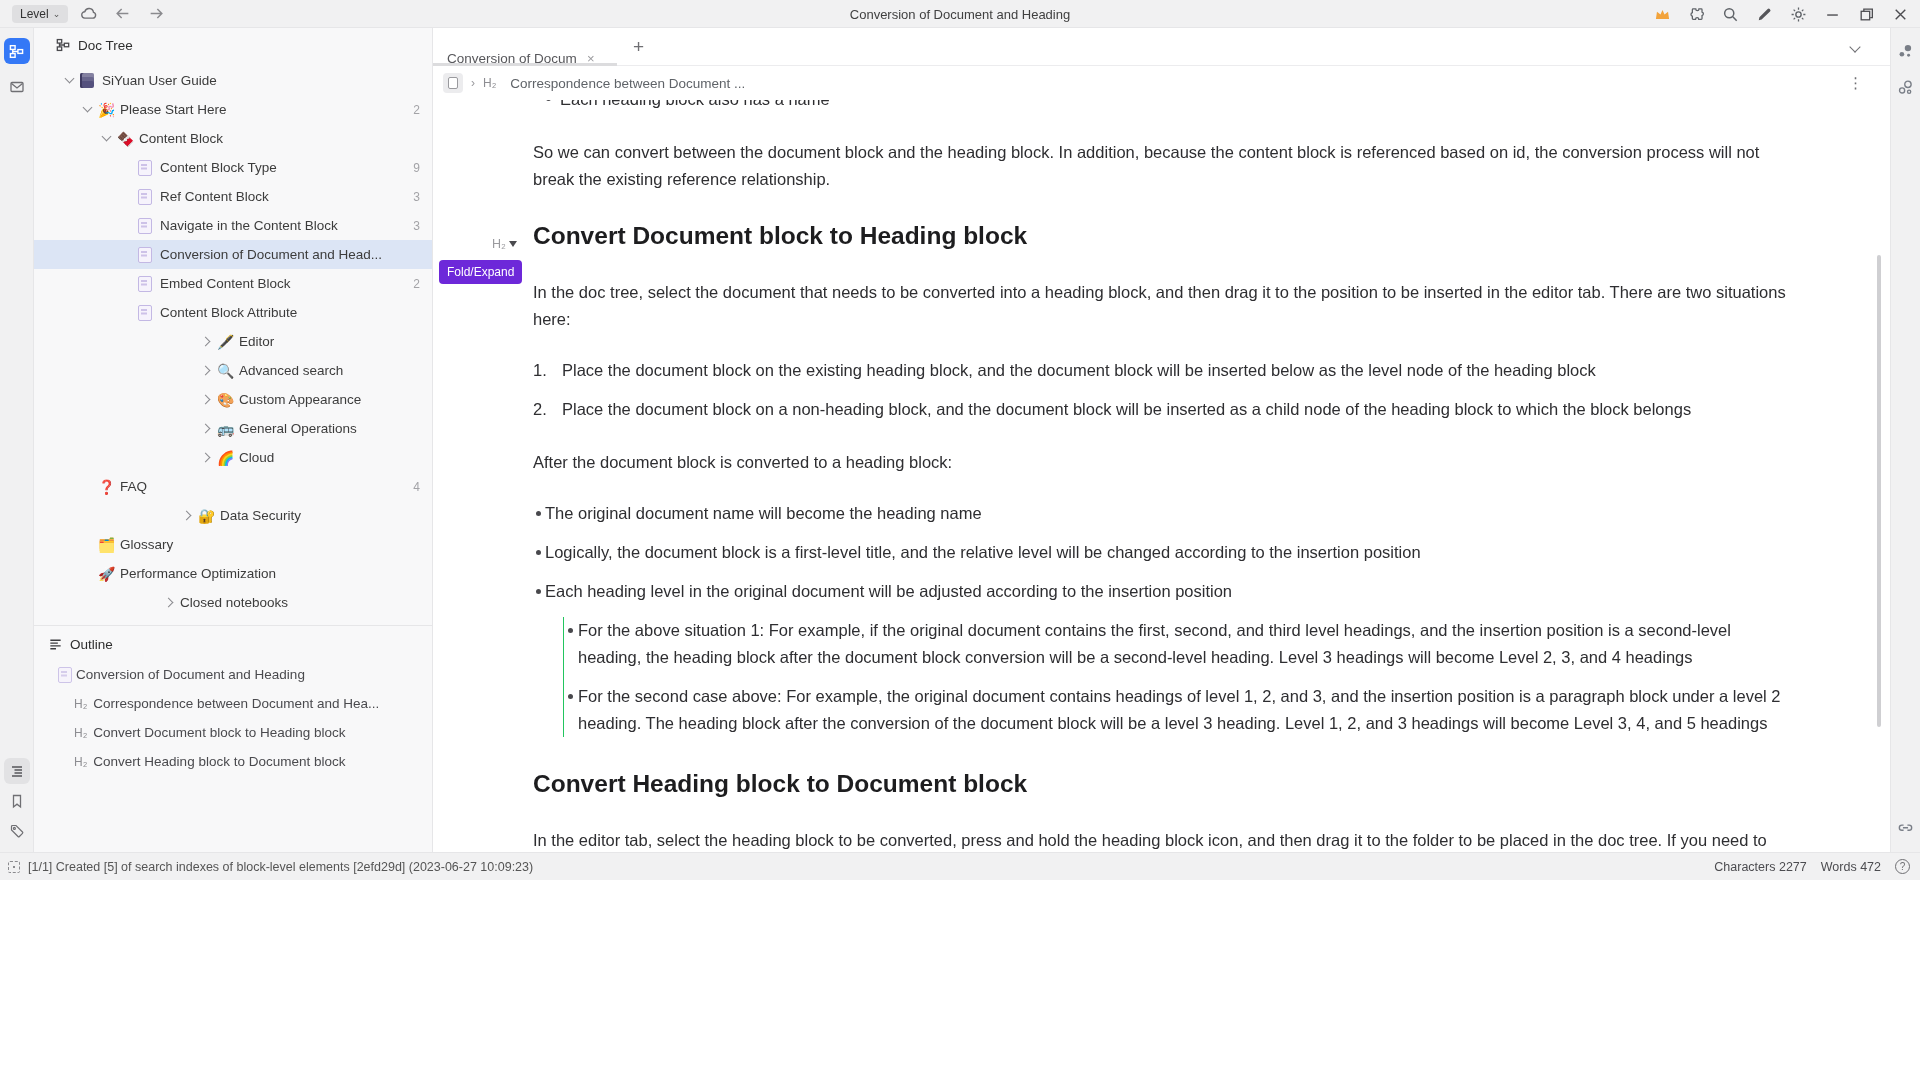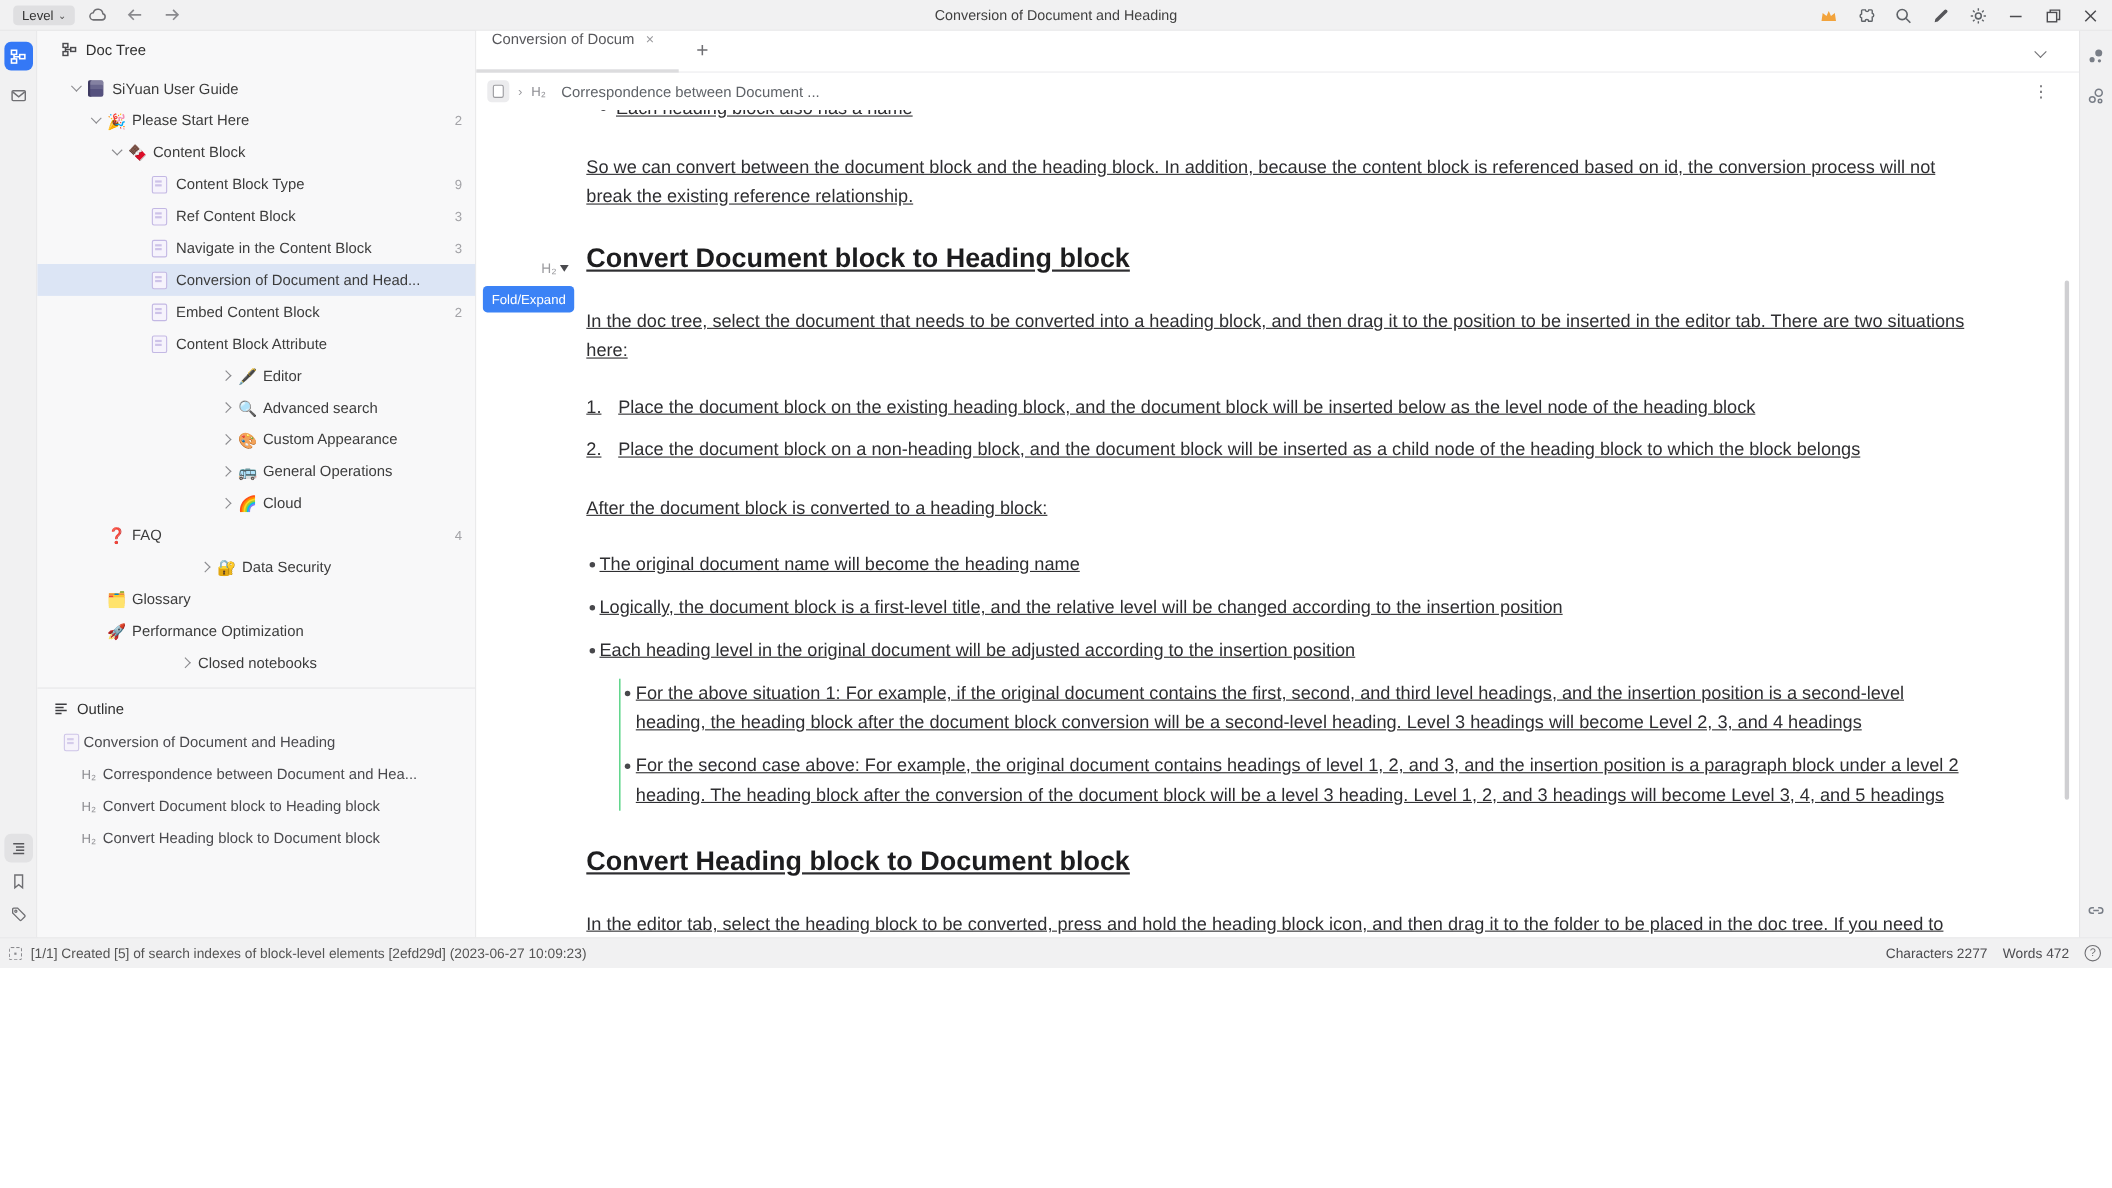--- a/index.html
+++ b/index.html
@@ -50,36 +50,36 @@
   .outline-head { height:32px; display:flex; align-items:center; gap:7px; padding-left:14px; margin-top:2px; color:#2f2f2f; }
   .o-row { height:29px; display:flex; align-items:center; color:#4a4a4e; }
   .o-row .doc-ico { flex:0 0 18px; opacity:.8; }
   .o-doc { padding-left:24px; }
   .o-h2 { padding-left:40px; }
   .h2mark { color:#8d8d92; font-size:12px; margin-right:6px; }
 
   
   .editor { flex:1; display:flex; flex-direction:column; background:#fff; position:relative; }
   .tabbar { height:38px; display:flex; align-items:center; border-bottom:1px solid #ececee; position:relative; }
-  .tab { height:38px; display:flex; align-items:flex-start; padding:0 12px 0 14px; gap:10px; position:relative; width:184px; }
+  .tab { height:38px; display:flex; align-items:flex-end; padding:0 12px 0 14px; gap:10px; position:relative; width:184px; }
   .tab::after { content:""; position:absolute; left:0; right:0; bottom:0; height:3px; background:#dcdcde; }
   .tab-title { font-size:13.5px; color:#57575b; white-space:nowrap; overflow:hidden; width:130px; }
   .tab-close { color:#9a9a9e; font-size:13px; }
   .newtab { margin-left:16px; color:#6f6f73; font-size:19px; font-weight:300; }
   .tab-chev { position:absolute; right:28px; width:14px; height:14px; }
   .tab-chev::before { content:""; position:absolute; left:3px; top:3px; width:7px; height:7px; border-right:1.4px solid #707074; border-bottom:1.4px solid #707074; transform:rotate(45deg); }
 
   .breadcrumb { height:34px; display:flex; align-items:center; padding-left:10px; gap:8px; position:relative; }
   .bc-docbox { width:20px; height:20px; background:#ececee; border-radius:4px; display:flex; align-items:center; justify-content:center; }
   .bc-doc { width:10px; height:12px; background:#fff; border:1px solid #9a9a9e; border-radius:2px; }
   .bc-sep { color:#9a9a9e; font-size:12px; }
   .bc-text { font-size:13.5px; color:#5f6368; }
   .bc-more { position:absolute; right:26px; color:#6f6f73; font-size:15px; letter-spacing:1px; }
 
-  .ed-body { flex:1; position:relative; overflow:hidden; font-size:16.5px; line-height:27px; color:#2e2e31;text-decoration:underline; }
+  .ed-body { flex:1; position:relative; overflow:hidden; font-size:16.5px; line-height:27px; color:#2e2e31; }
   .col { margin-left:100px; width:1258px; }
 
   .p { margin-top:26px; }
   .h2 { margin-top:26px; font-size:24.5px; line-height:34px; font-weight:700; color:#1d1d1f; position:relative; }
   .gutter { position:absolute; left:-41px; top:8px; display:flex; align-items:center; gap:3px; }
   .gutter .gm { font-size:12.5px; color:#9a9a9e; font-weight:400; }
   .gutter .tri { width:0; height:0; border-left:4.5px solid transparent; border-right:4.5px solid transparent; border-top:6px solid #4a4a4e; }
 
   .intro { margin-top:-14px; padding-left:27px; position:relative; }
   .intro::before { content:""; position:absolute; left:13px; top:10px; width:5px; height:5px; border-radius:50%; background:#48484c; }
@@ -92,21 +92,21 @@
   .otxt.gl::before { content:""; position:absolute; left:2px; top:29px; bottom:3px; width:1px; background:#e7e7e9; }
 
   .ul { margin-top:24px; }
   .uli { position:relative; padding-left:12px; margin-top:12px; }
   .uli:first-child { margin-top:0; }
   .uli::before { content:""; position:absolute; left:3px; top:11px; width:5px; height:5px; border-radius:50%; background:#48484c; }
   .ul.nested { margin-left:30px; margin-top:12px; border-left:1px solid #22c55e; }
   .ul.nested .uli { padding-left:14px; }
   .ul.nested .uli::before { left:4px; }
 
-  .tooltip { position:absolute; left:6px; top:160px; background:#3b82f6; color:#fff; font-size:12px; line-height:14px; padding:5px 8px; border-radius:4px; }
+  .tooltip { position:absolute; left:6px; top:160px; background:#6d28d9; color:#fff; font-size:12px; line-height:14px; padding:5px 8px; border-radius:4px; }
   .scrollbar { position:absolute; right:9px; top:155px; width:4px; height:472px; background:#cfcfd2; border-radius:2px; }
 
   
   .statusbar { height:28px; background:#f1f1f2; border-top:1px solid #e6e6e8; display:flex; align-items:center; font-size:12.5px; color:#555; padding:0 10px 0 8px; }
   .st-ico { width:12px; height:12px; border:1px dashed #8a8a8e; border-radius:2px; margin-right:8px; position:relative; }
   .st-ico::before { content:""; position:absolute; left:4px; top:4px; width:2px; height:2px; background:#8a8a8e; }
   .st-right { margin-left:auto; display:flex; align-items:center; gap:14px; color:#4c4c50; }
   .help { width:15px; height:15px; border:1.2px solid #6f6f73; border-radius:50%; font-size:10px; display:flex; align-items:center; justify-content:center; color:#6f6f73; }
 </style>
 </head>

